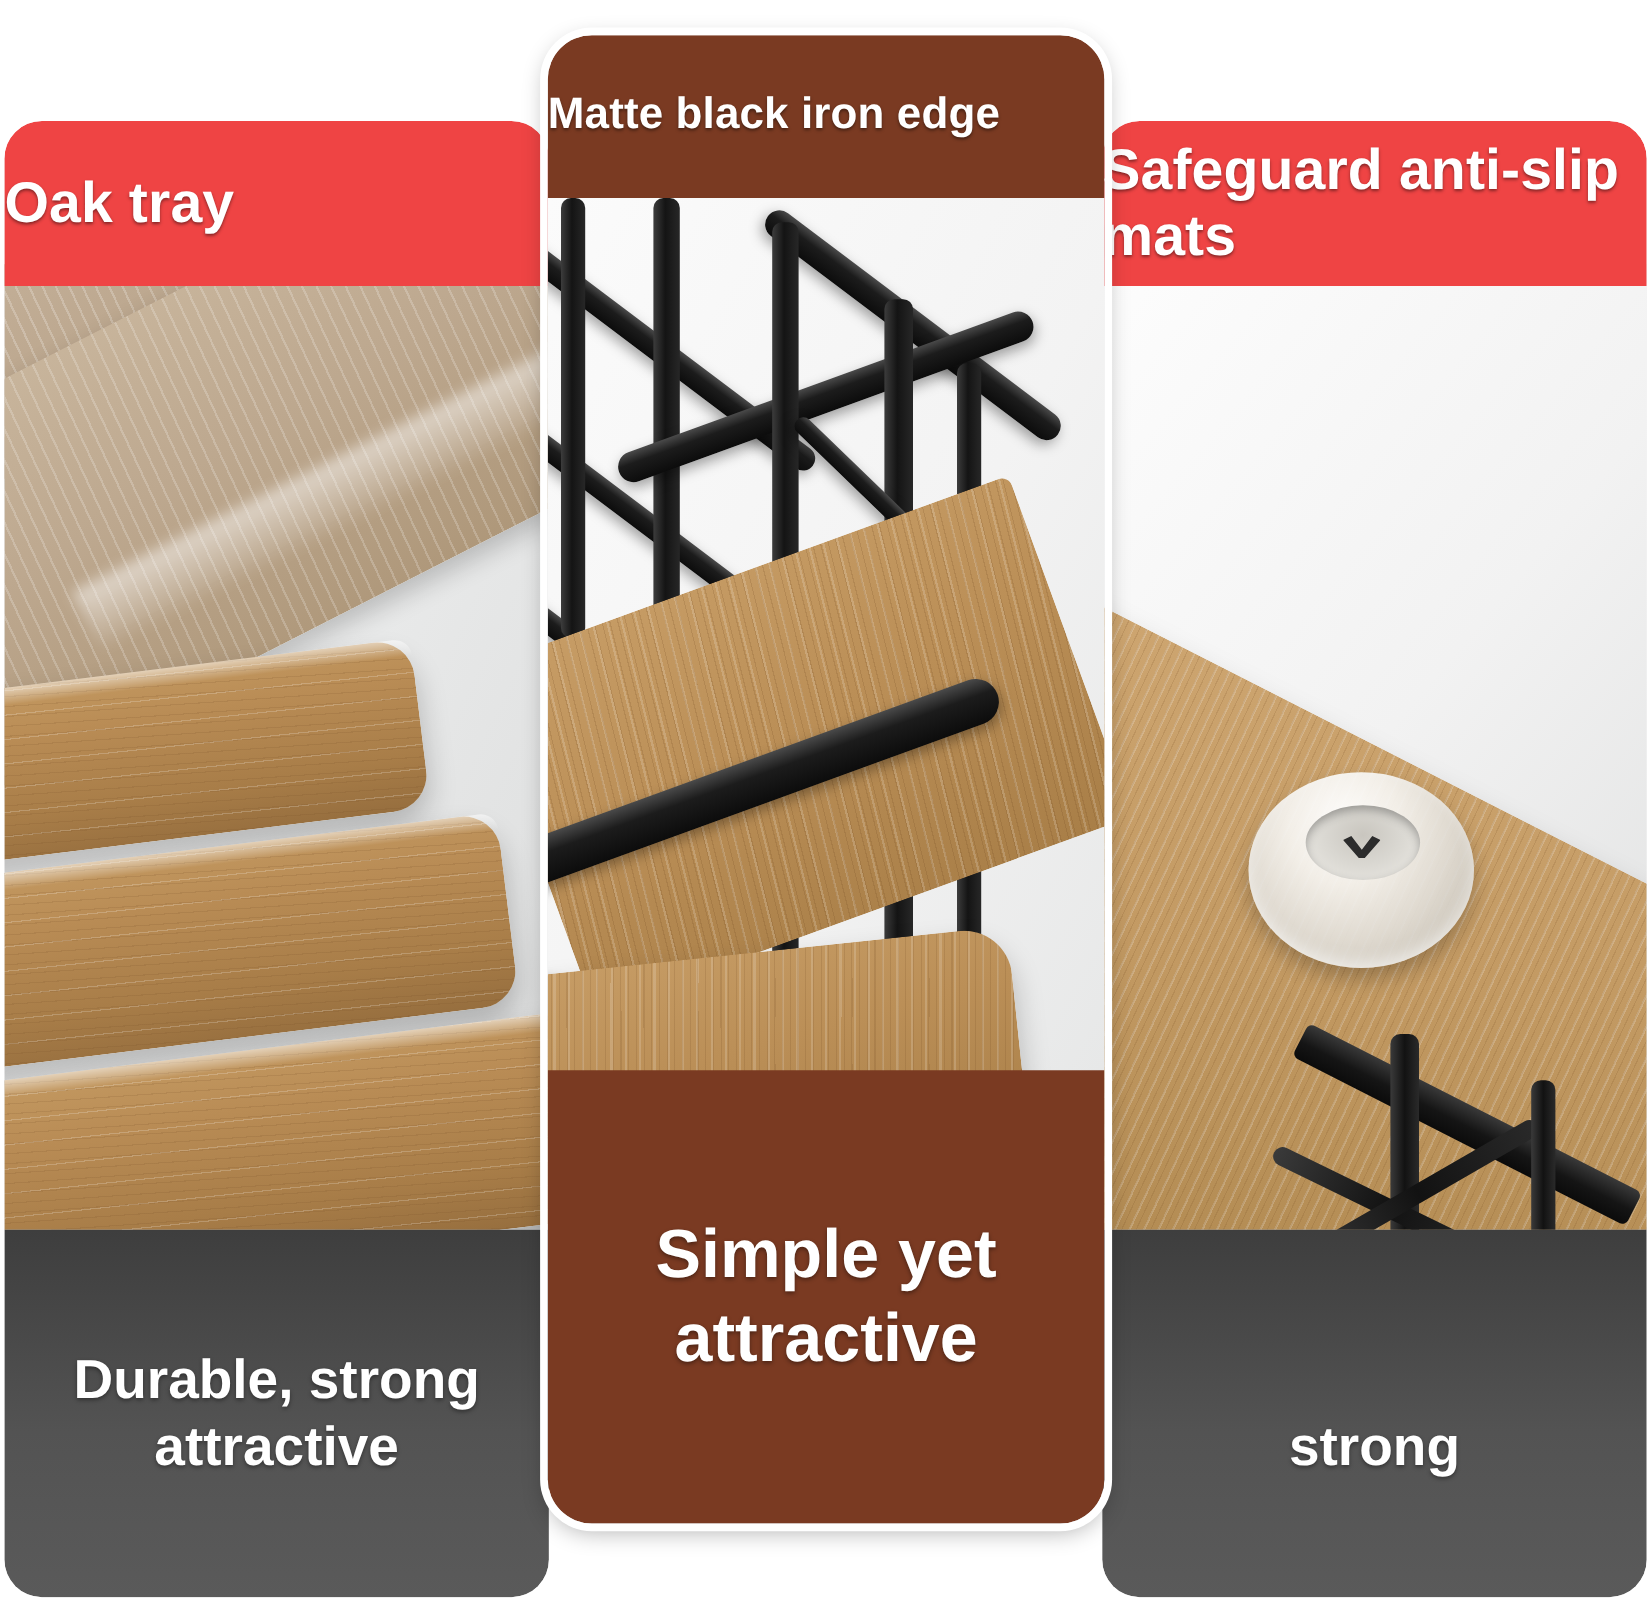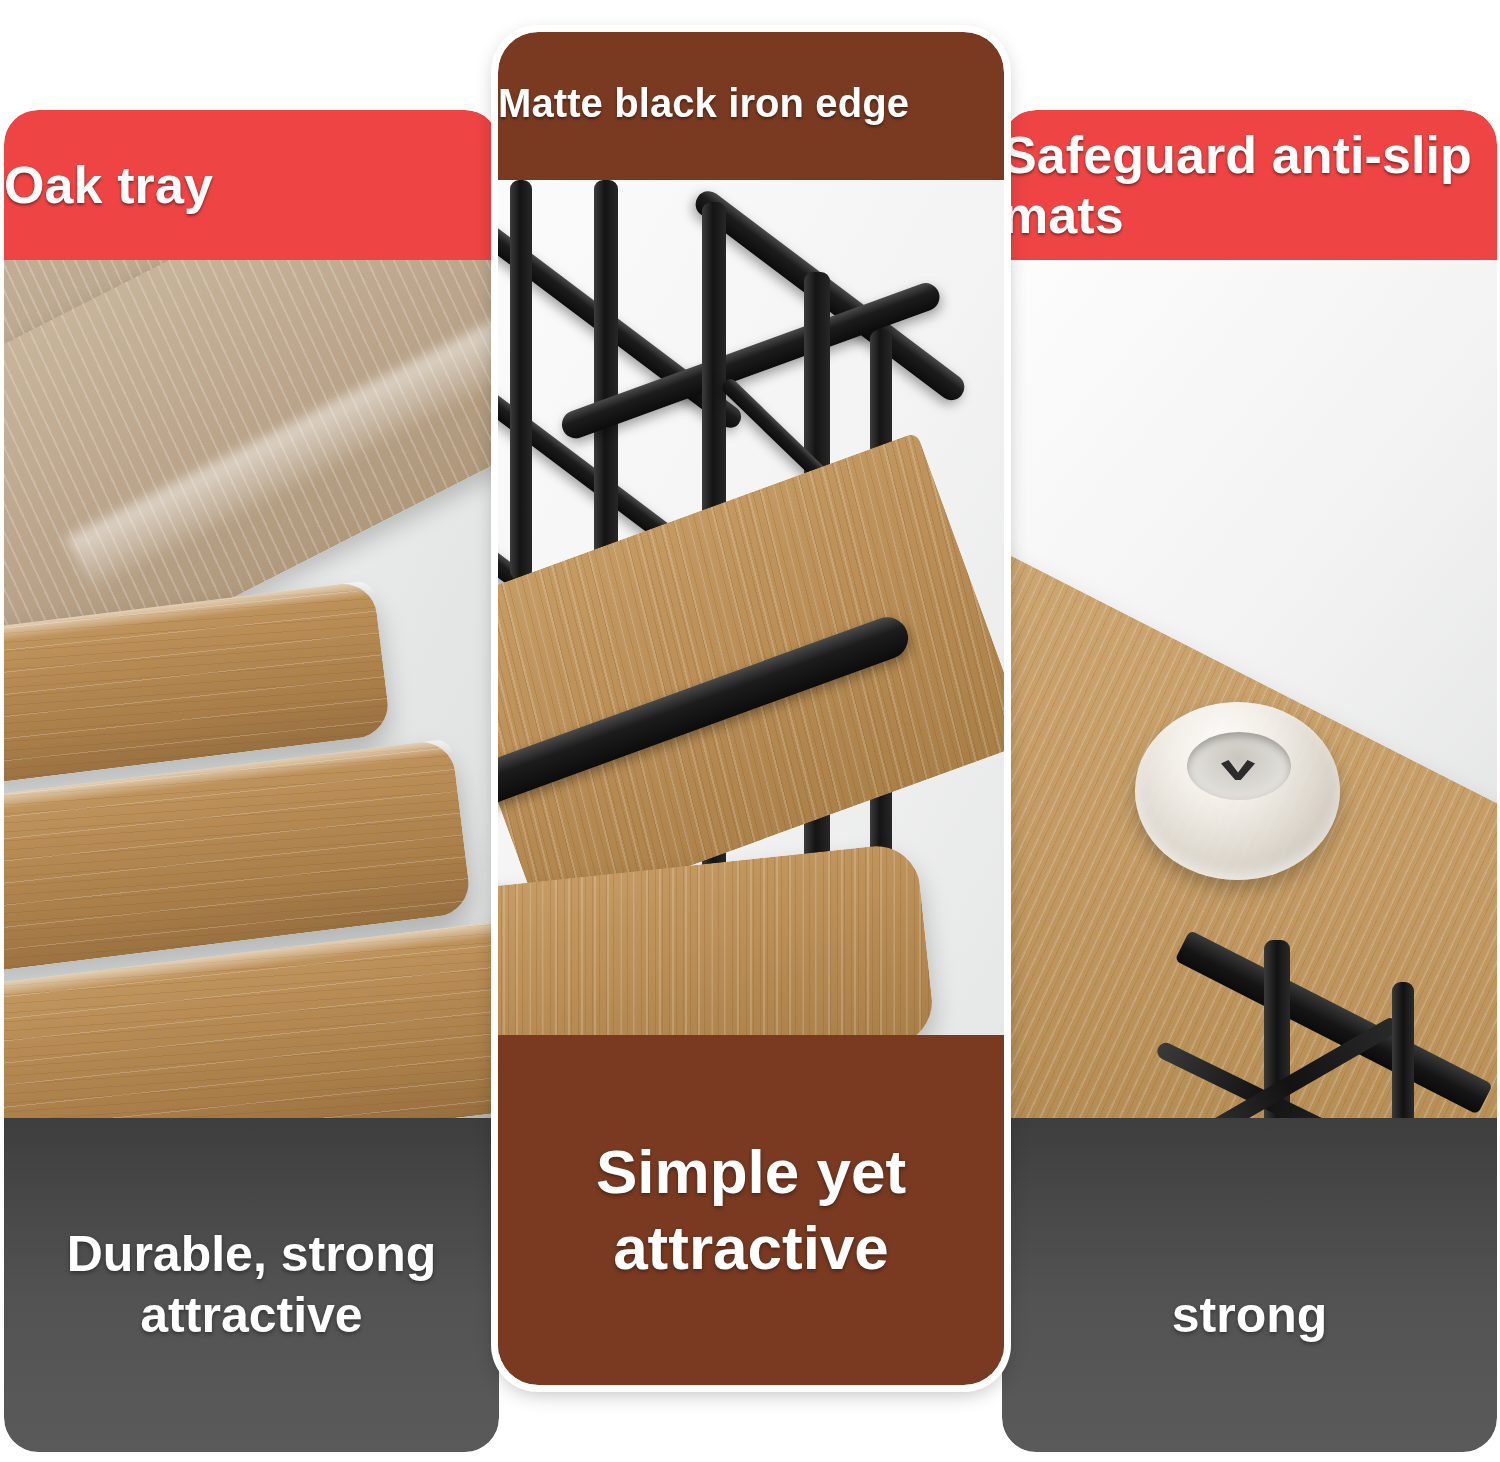--- a/index.html
+++ b/index.html
@@ -86,21 +86,21 @@
     z-index: 4;
   }
   .cap-side {
     height: 334px;
     background: linear-gradient(180deg,#3e3e3e 0%, #535353 55%, #5a5a5a 100%);
     font-size: 50px;
     border-radius: 0 0 34px 34px;
     padding: 4px 34px;
   }
   .cap-mid {
-    height: 350px;
+    height: 412px;
     background: #7a3a22;
     font-size: 62px;
     border-radius: 0 0 40px 40px;
     padding: 0 30px;
   }
 
   
   .photo {
     position: absolute;
     left: 0;

